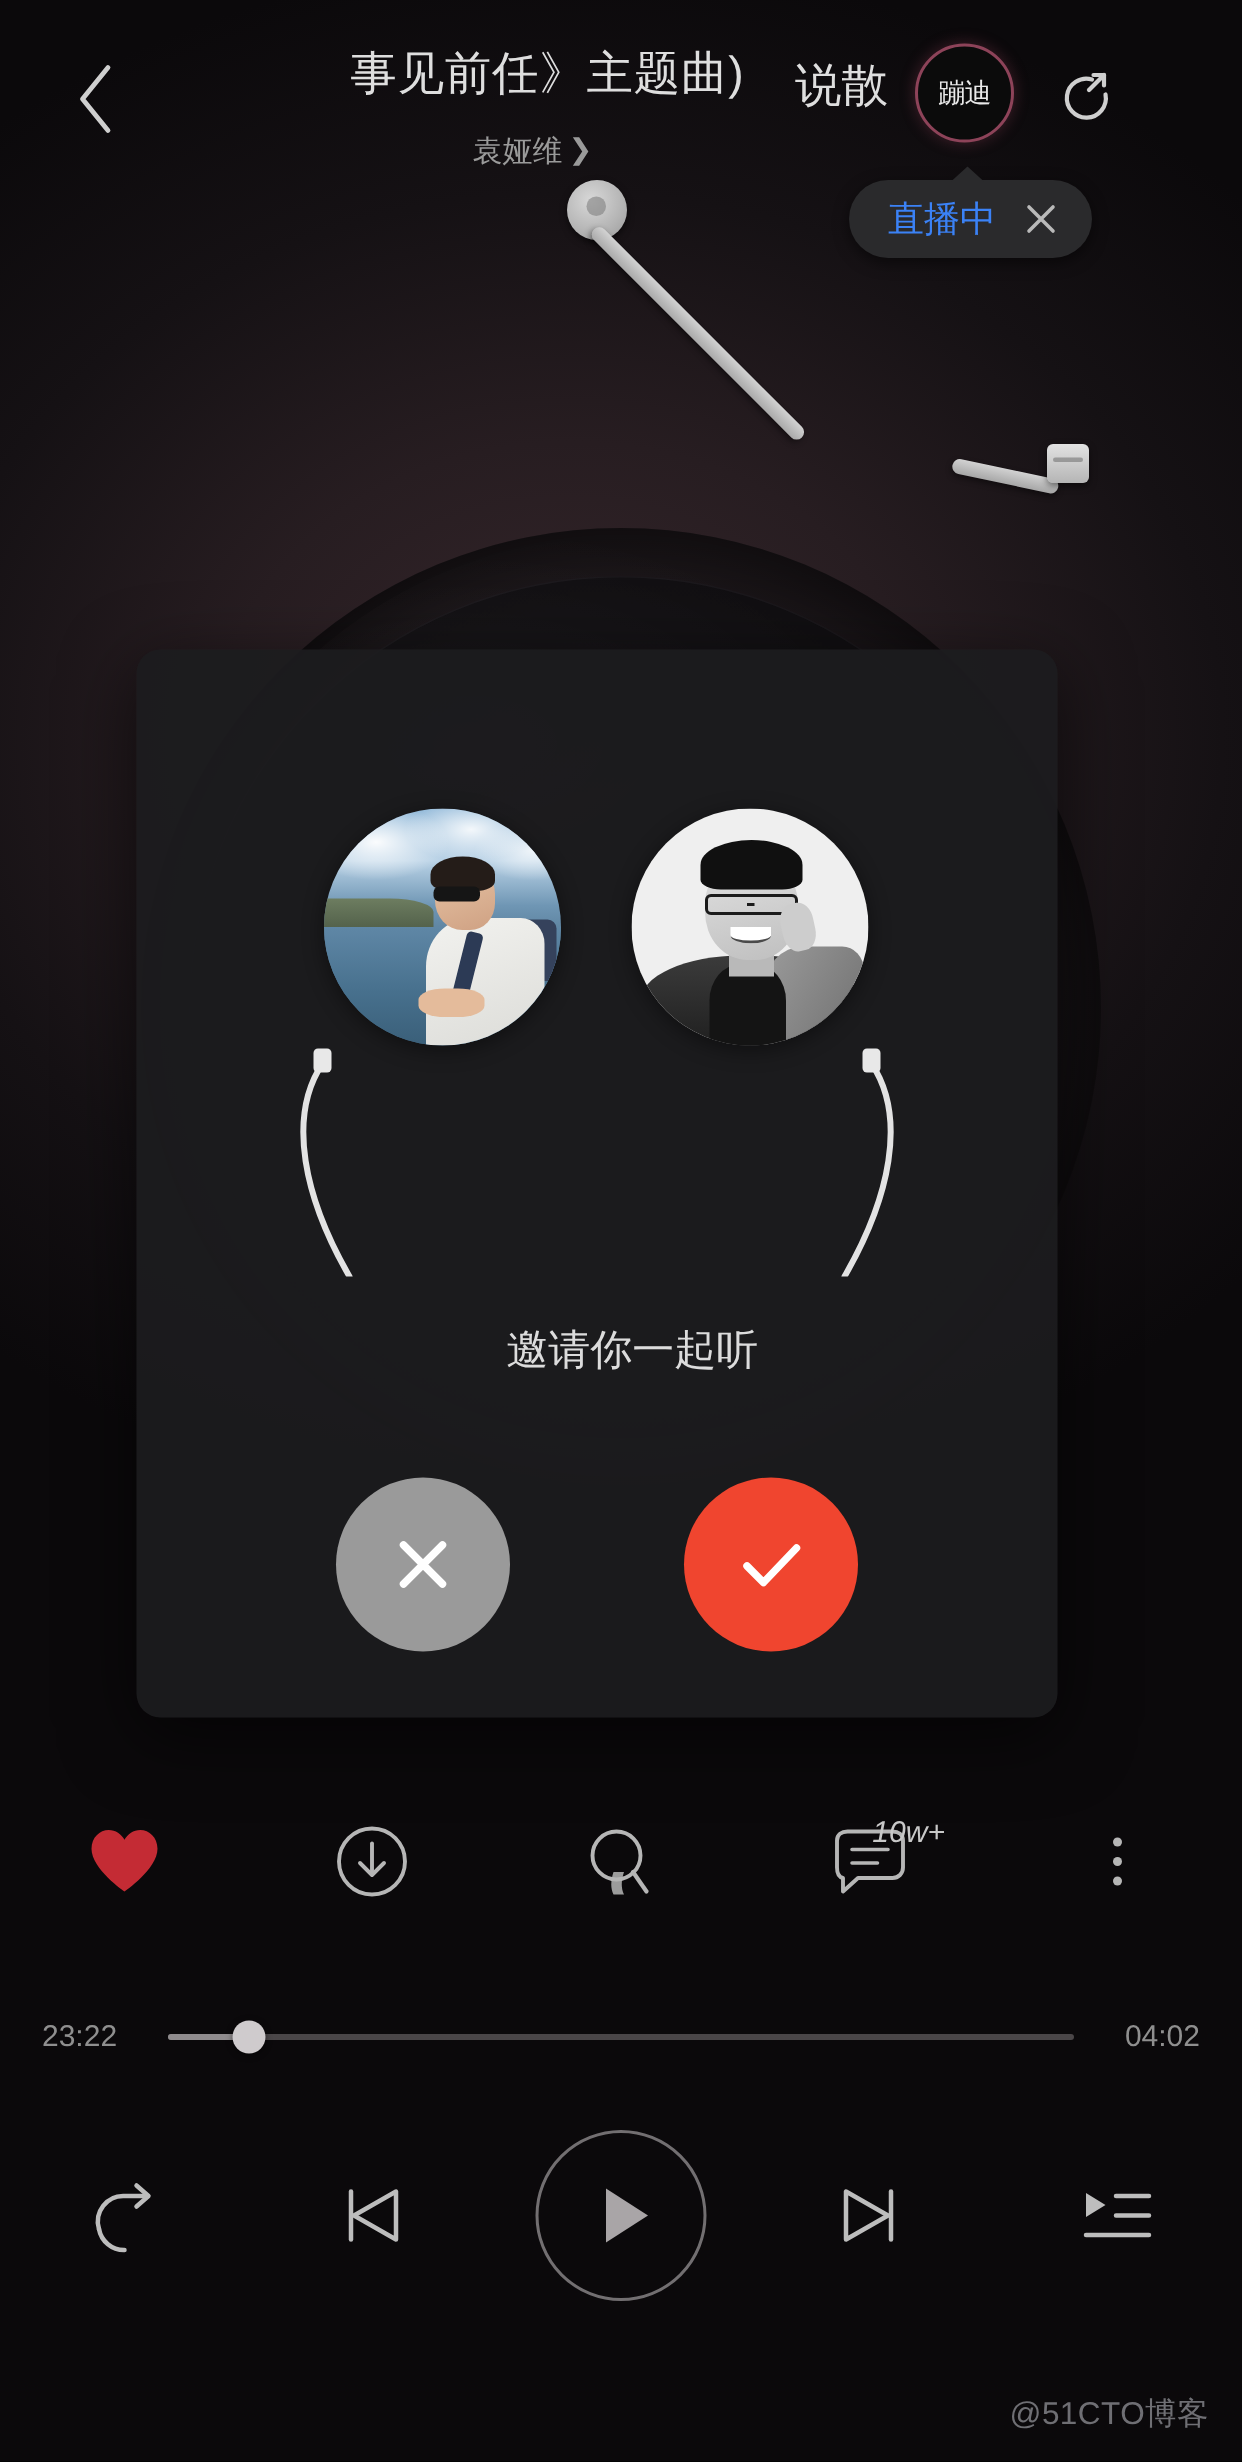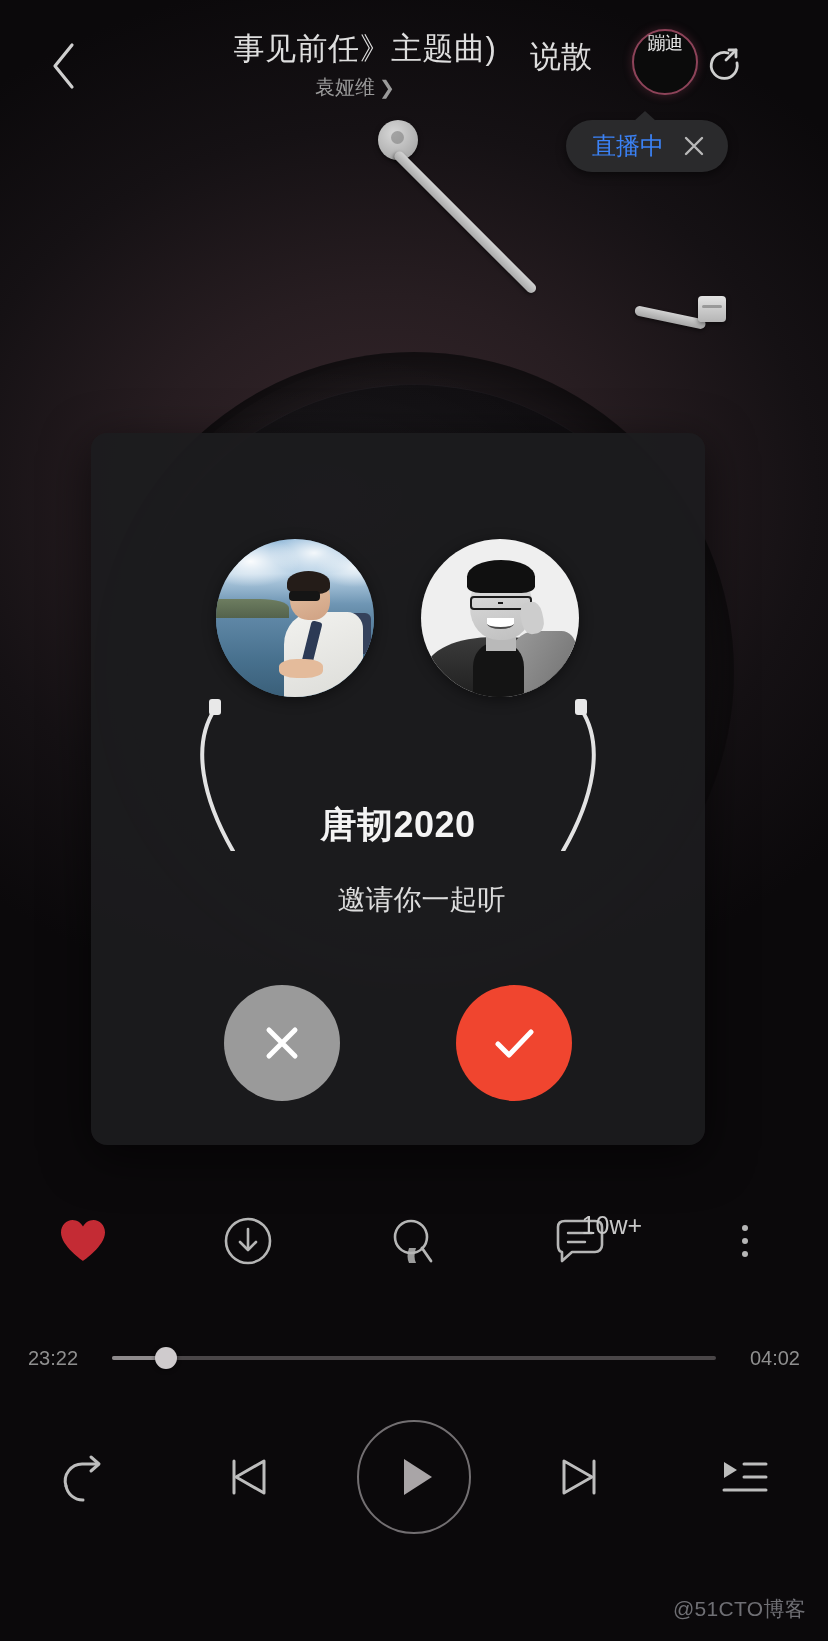--- a/index.html
+++ b/index.html
@@ -87,32 +87,32 @@
   }
   .title-block{
     position:absolute; left:120px; top:28px; width:470px;
     text-align:center; overflow:hidden;
   }
   .song-title{
     font-size:31px; color:#dedede; white-space:nowrap;
     letter-spacing:.5px; text-indent:20px;
   }
   .artist-row{
-    margin-top:4px; font-size:20px; color:#9a9a9a;
+    margin-top:17px; font-size:20px; color:#9a9a9a;
     display:flex; align-items:center; justify-content:center; gap:4px;
     cursor:pointer;
   }
   .artist-chevron{ font-size:19px; color:#9a9a9a; line-height:1; }
   .marquee-tail{
     position:absolute; left:530px; top:36px; font-size:31px; color:#dedede; white-space:nowrap;
   }
   .live-badge{
-    position:absolute; left:632px; top:29px; width:66px; height:66px; border-radius:50%;
+    position:absolute; left:610px; top:29px; width:66px; height:66px; border-radius:50%;
     background:#0b0b0b; border:2px solid #8d4359;
-    display:flex; justify-content:center; cursor:pointer;
+    display:flex; align-items:center; justify-content:center; cursor:pointer;
     box-shadow:0 0 10px rgba(160,70,95,.35);
   }
   .live-badge span{ font-size:18px; color:#eaeaea; letter-spacing:-.5px; }
   .share-btn{
     position:absolute; left:696px; top:32px; width:60px; height:60px;
     display:flex; align-items:center; justify-content:center; cursor:pointer;
   }
   .live-tip{
     position:absolute; left:566px; top:120px;
     background:#2a2a2c; border-radius:28px;
@@ -270,21 +270,21 @@
   .action-row{
     position:absolute; left:0; top:1205px; width:828px; height:72px;
     display:flex; align-items:center;
   }
   .action-item{
     flex:1; display:flex; align-items:center; justify-content:center;
     position:relative; cursor:pointer; height:72px;
   }
   .cmt-count{
     position:absolute; left:calc(50% + 2px); top:6px;
-    font-size:25px; color:#c8c8c8; white-space:nowrap;
+    font-size:20px; color:#c8c8c8; white-space:nowrap;font-style:italic;
   }
   .dots-v{ display:flex; flex-direction:column; gap:7px; }
   .dots-v i{ width:6px; height:6px; border-radius:50%; background:#b6b6b6; display:block; }
 
   
   .progress{
     position:absolute; left:0; top:1330px; width:828px; height:56px;
     display:flex; align-items:center; padding:0 28px; gap:18px;
   }
   .time{ font-size:20px; color:#8f8f8f; width:66px; }
@@ -407,21 +407,20 @@
           <div class="neck"></div>
             <div class="face"></div>
             <div class="hairb"></div>
           <div class="glasses"></div>
             <div class="smile"></div>
             <div class="hand"></div>
         </div>
       </div>
     </div>
 
-    <div class="modal-name">唐韧2020</div>
     <div class="modal-sub">邀请你一起听</div>
 
     <div class="modal-actions">
       <div class="act-btn act-reject">
         <svg class="svg-ic" width="52" height="52" viewBox="0 0 52 52">
           <path d="M13 13 L39 39 M39 13 L13 39" stroke="#ffffff" stroke-width="5" stroke-linecap="round"></path>
         </svg>
       </div>
       <div class="act-btn act-accept">
         <svg class="svg-ic" width="56" height="56" viewBox="0 0 56 56">

